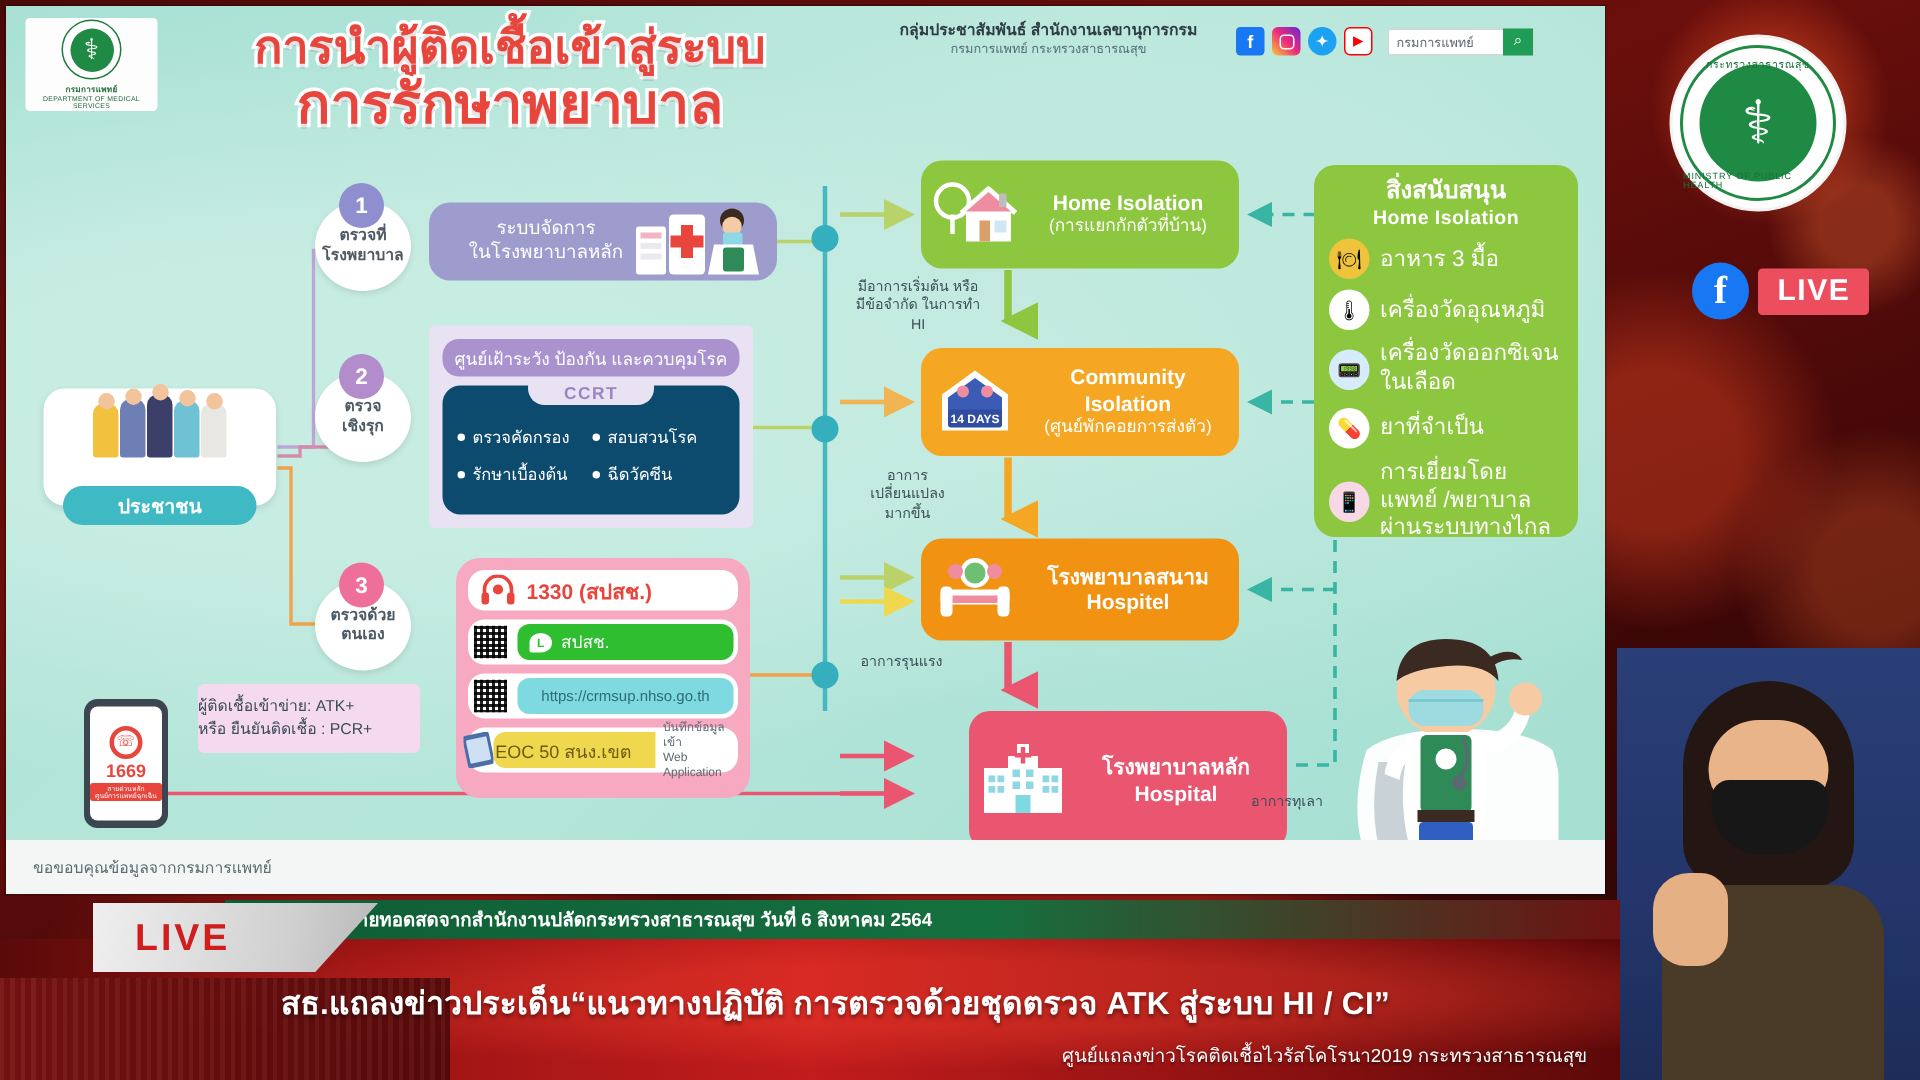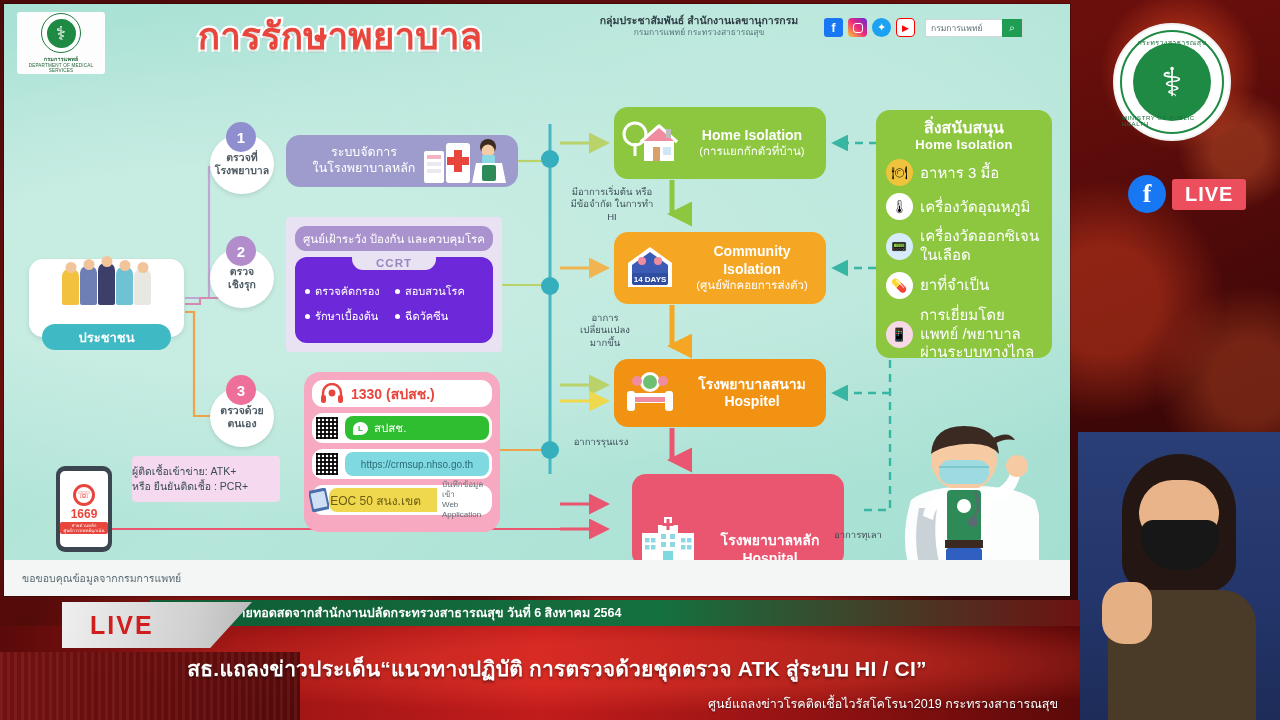--- a/index.html
+++ b/index.html
@@ -127,21 +127,21 @@
   
   .box2 {
     position: absolute; left: 282px; top: 213px; width: 216px; height: 135px;
     background: #e8e2f3; border-radius: 4px; padding: 9px;
   }
   .box2-head {
     background: #a992cd; border-radius: 11px; height: 25px; color: #fff;
     font-size: 11.5px; display: flex; align-items: center; justify-content: center;
   }
   .box2-body {
-    margin-top: 6px; background: #6d28d9; border-radius: 12px; height: 86px; position: relative;
+    margin-top: 6px; background: #0c4a6e; border-radius: 12px; height: 86px; position: relative;
     padding-top: 21px;
   }
   .ccrt-tag {
     position: absolute; left: 50%; transform: translateX(-50%); top: -1px;
     background: #e8e2f3; color: #9b84c2; font-size: 11.5px; font-weight: 700;
     padding: 1px 24px; border-radius: 0 0 11px 11px; letter-spacing: 1px;
   }
   .b2grid { display: grid; grid-template-columns: 1fr 1fr; row-gap: 7px; padding: 4px 8px 0 10px; }
   .b2item { color: #fff; font-size: 11px; display: flex; align-items: center; gap: 5px; }
   .b2item::before { content: ""; width: 5px; height: 5px; border-radius: 50%; background: #fff; flex: none; }
@@ -182,21 +182,21 @@
 
   
   .dest { position: absolute; border-radius: 14px; display: flex; align-items: center; color: #fff; }
   .dest .ico { width: 72px; display: flex; align-items: center; justify-content: center; }
   .dest .txt { flex: 1; text-align: center; padding-right: 8px; }
   .dest .t1 { font-size: 14px; font-weight: 700; line-height: 1.25; }
   .dest .t2 { font-size: 11.5px; line-height: 1.3; }
   .d-home { left: 610px; top: 103px; width: 212px; height: 72px; background: #8dc63f; }
   .d-ci   { left: 610px; top: 228px; width: 212px; height: 72px; background: #f5a623; }
   .d-tel  { left: 610px; top: 355px; width: 212px; height: 68px; background: #f29212; }
-  .d-hos  { left: 628px; top: 470px; width: 212px; height: 93px; background: #ea5570; align-items: flex-end; }
+  .d-hos  { left: 642px; top: 470px; width: 212px; height: 93px; background: #ea5570; }
 
   
   .support {
     position: absolute; left: 872px; top: 106px; width: 176px; height: 248px;
     background: #8dc63f; border-radius: 14px; padding: 9px 10px;
   }
   .sup-t1 { color: #fff; font-size: 16px; font-weight: 700; text-align: center; line-height: 1.15; }
   .sup-t2 { color: #fff; font-size: 13px; font-weight: 700; text-align: center; letter-spacing: .3px; margin-bottom: 5px; }
   .sup-item { display: flex; align-items: center; gap: 7px; margin-top: 7px; }
   .sup-ico { width: 27px; height: 27px; border-radius: 50%; background: #fff; flex: none; display: flex; align-items: center; justify-content: center; font-size: 13px; }
@@ -349,20 +349,21 @@
         <div class="dms-seal">
             <span class="cad">⚕</span>
           </div>
         <div class="dms-cap">
           <b>กรมการแพทย์</b>
           <span>DEPARTMENT OF MEDICAL SERVICES</span>
         </div>
       </div>
 
       <div class="title-wrap">
+        <div class="title-l1">การนำผู้ติดเชื้อเข้าสู่ระบบ</div>
         <div class="title-l2">การรักษาพยาบาล</div>
       </div>
 
       <div class="org-block">
         <div class="org-l1">กลุ่มประชาสัมพันธ์ สำนักงานเลขานุการกรม</div>
         <div class="org-l2">กรมการแพทย์ กระทรวงสาธารณสุข</div>
       </div>
       <div class="social">
         <div class="sicon s-fb">f</div>
         <div class="sicon s-ig">

